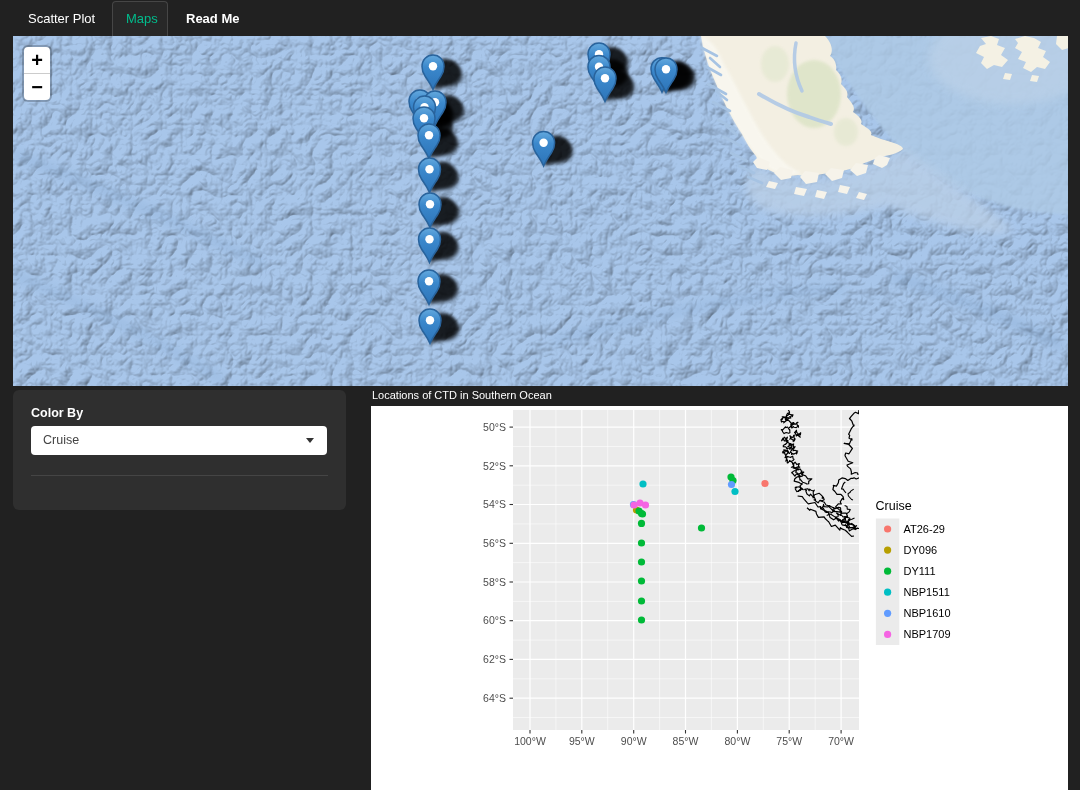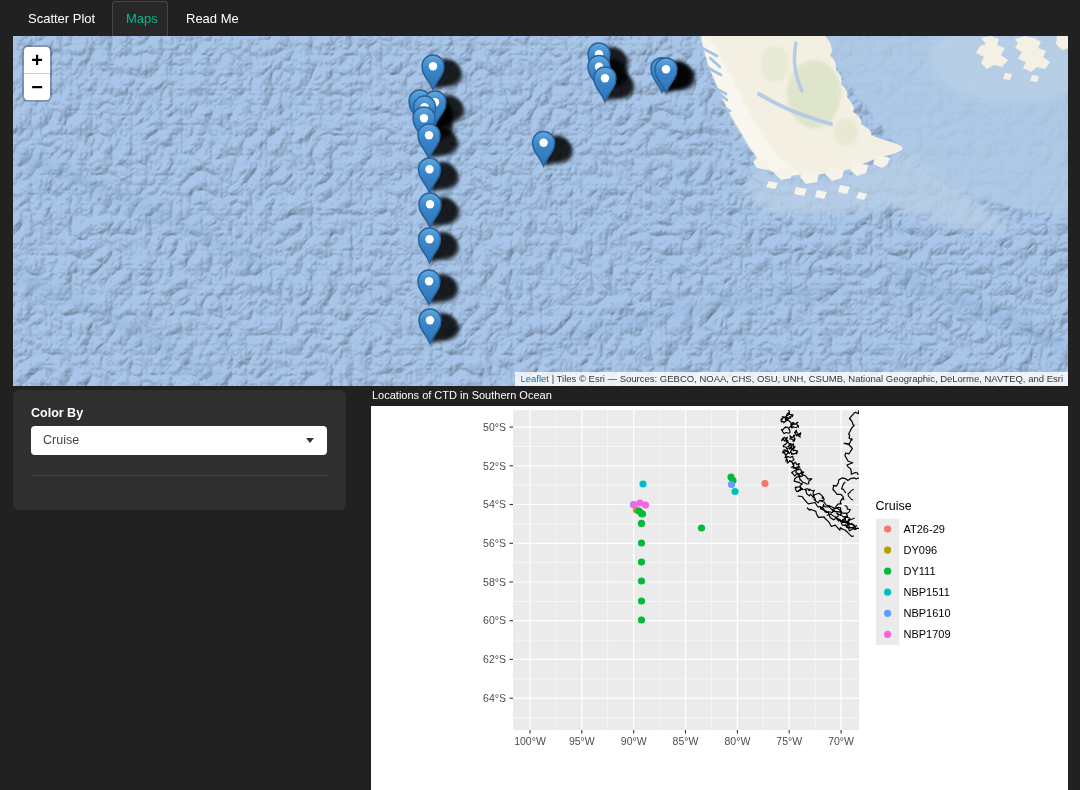--- a/index.html
+++ b/index.html
@@ -27,21 +27,21 @@
   #well .hr{position:absolute;left:18px;top:85px;width:297px;height:1px;background:#454545;}
   #plot-title{position:absolute;left:372px;top:389px;color:#fff;font-size:11px;}
   #plotpanel{position:absolute;left:371px;top:406px;width:697px;height:391px;background:#ffffff;}
 </style>
 </head>
 <body>
 <div id="tabbar">
   <div class="tab" style="left:28px;">Scatter Plot</div>
   <div id="tab-active"></div>
   <div class="tab" style="left:126px;color:#00bc8c;z-index:2;text-align:right;">Maps</div>
-  <div class="tab" style="left:186px;">Read Me</div>
+  <div class="tab" style="left:186px;font-weight:bold;">Read Me</div>
 </div>
 
 <div id="map">
   <svg width="1056" height="350" viewBox="0 0 1056 350" style="position:absolute;left:0;top:0;">
     <defs>
       <filter id="ocean" x="0%" y="0%" width="100%" height="100%" color-interpolation-filters="sRGB">
         <feFlood flood-color="#a8c6ea" result="base"></feFlood>
         <feTurbulence type="turbulence" baseFrequency="0.05" numOctaves="3" seed="9" result="n"></feTurbulence>
         <feGaussianBlur in="n" stdDeviation="0.7" result="n"></feGaussianBlur>
         <feDiffuseLighting in="n" lighting-color="#ffffff" surfaceScale="1.55" diffuseConstant="1.13" result="l">
@@ -171,21 +171,20 @@
       <use href="#pin" transform="translate(417,191.5)"></use>
       <use href="#pin" transform="translate(416.5,226.5)"></use>
       <use href="#pin" transform="translate(416,268.5)"></use>
       <use href="#pin" transform="translate(417,307.5)"></use>
     </g>
   </svg>
   <div id="zoomctl">
       <div class="zin">+</div>
       <div class="zout">−</div>
     </div>
-  <div id="attrib"><span class="lf">Leaflet</span> | Tiles © Esri — Sources: GEBCO, NOAA, CHS, OSU, UNH, CSUMB, National Geographic, DeLorme, NAVTEQ, and Esri</div>
 </div>
 
 <div id="well">
   <div class="lbl">Color By</div>
   <div class="sel">
       <div class="txt">Cruise</div>
       <div class="caret"></div>
     </div>
   <div class="hr"></div>
 </div>

